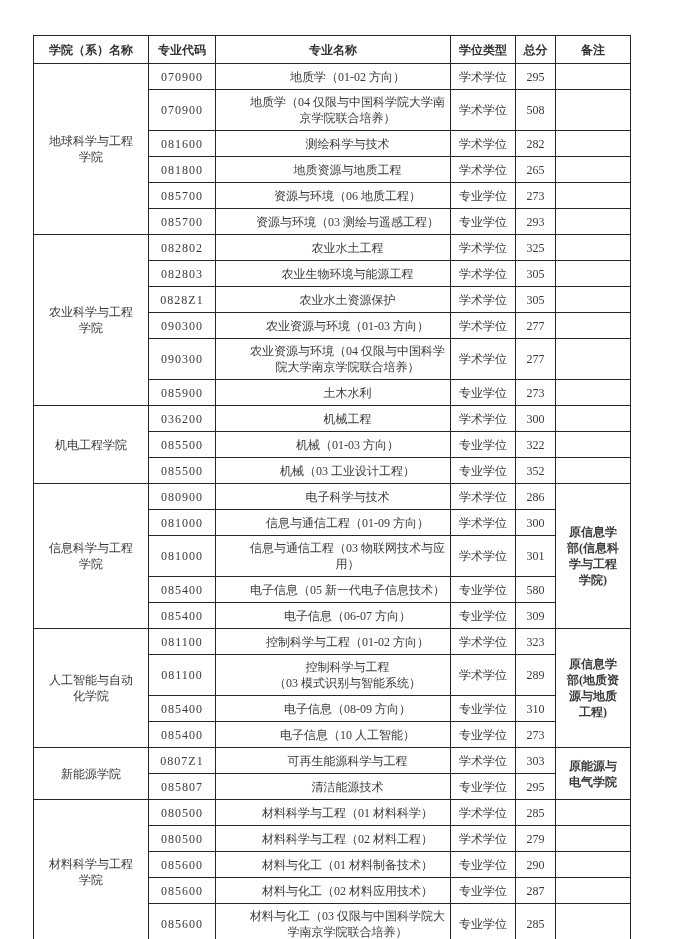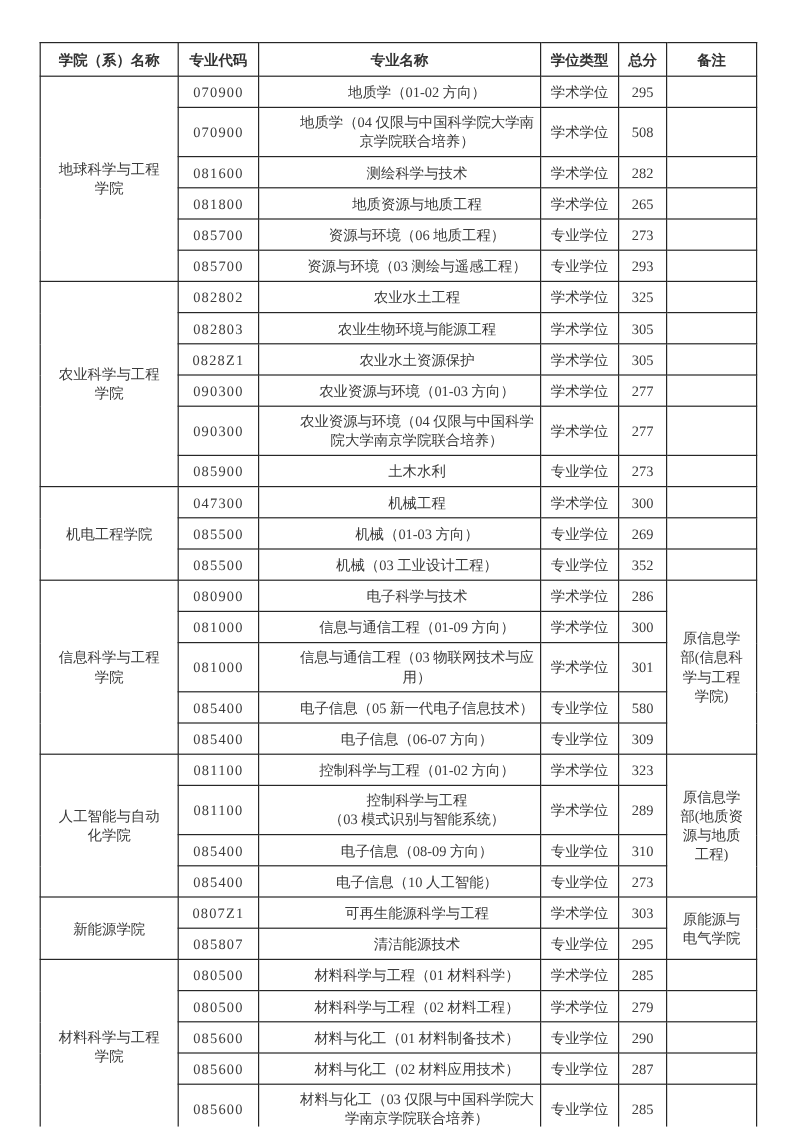--- a/index.html
+++ b/index.html
@@ -52,20 +52,21 @@
     font-weight: normal;
   }
   td.college-cell {
     padding: 4px 13px;
   }
   td.code-cell {
     letter-spacing: 1px;
   }
   td.remark-cell {
     padding: 4px 9px;
+    font-weight: bold;
   }
   td.major-cell span {
     display: block;
     margin-left: 29px;
   }
 </style>
 </head>
 <body>
 
 <div class="page">
@@ -194,35 +195,35 @@
           <td class="code-cell">085900</td>
           <td class="major-cell">
             <span>土木水利</span>
           </td>
           <td class="degree-cell">专业学位</td>
           <td class="score-cell">273</td>
           <td class="remark-cell"></td>
         </tr>
         <tr>
           <td class="college-cell" rowspan="3">机电工程学院</td>
-          <td class="code-cell">047300</td>
+          <td class="code-cell">036200</td>
           <td class="major-cell">
             <span>机械工程</span>
           </td>
           <td class="degree-cell">学术学位</td>
           <td class="score-cell">300</td>
           <td class="remark-cell"></td>
         </tr>
         <tr>
           <td class="code-cell">085500</td>
           <td class="major-cell">
             <span>机械（01-03 方向）</span>
           </td>
           <td class="degree-cell">专业学位</td>
-          <td class="score-cell">269</td>
+          <td class="score-cell">322</td>
           <td class="remark-cell"></td>
         </tr>
         <tr>
           <td class="code-cell">085500</td>
           <td class="major-cell">
             <span>机械（03 工业设计工程）</span>
           </td>
           <td class="degree-cell">专业学位</td>
           <td class="score-cell">352</td>
           <td class="remark-cell"></td>

